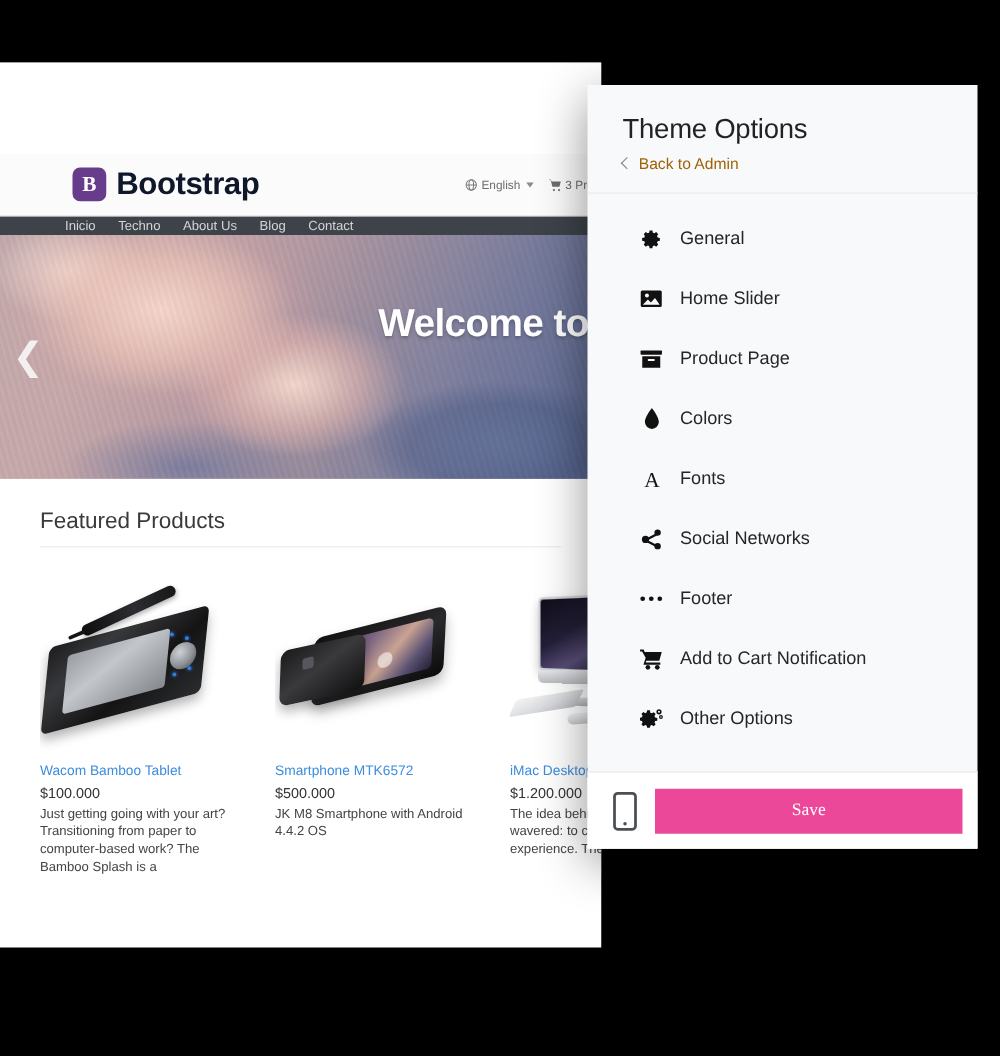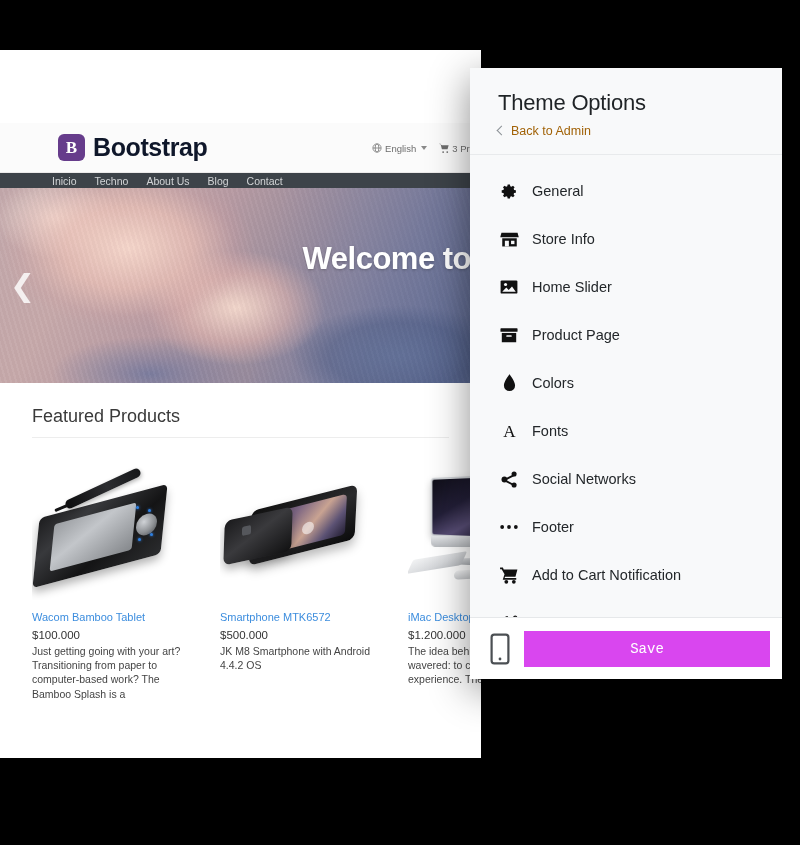--- a/index.html
+++ b/index.html
@@ -225,41 +225,41 @@
   }
   .panel-back {
     display: flex; align-items: center; gap: 6px; margin-top: 8px;
     color: #a16207; font-size: 12.5px; cursor: pointer;
   }
   .chev-left {
     display: inline-block; width: 7px; height: 7px;
     border-left: 1.6px solid #8b9095; border-bottom: 1.6px solid #8b9095;
     transform: rotate(45deg); margin-bottom: 1px;
   }
-  .panel-list { flex: 1; padding: 12px 0 0 0; overflow: hidden; }
+  .panel-list { flex: 1; padding: 12px 0 0 12px; overflow: hidden; }
   .opt {
     display: flex; align-items: center; height: 48px; padding-left: 28px;
     cursor: pointer;
   }
   .opt-ic {
     width: 22px; display: flex; align-items: center; justify-content: center;
     color: #111; flex: none;
   }
   .opt-lb { margin-left: 12px; font-size: 14.5px; color: #23272a; }
 
   .panel-foot {
     height: 62px; background: #ffffff; border-top: 1px solid #e6e8ea;
     display: flex; align-items: center; padding: 0 12px 0 20px; gap: 14px;
   }
   .device-ic { flex: none; color: #4b4f53; display: flex; align-items: center; }
   .save-btn {
-    flex: 1; height: 36px; background: #d946ef; color: #fff;
+    flex: 1; height: 36px; background: #ec4899; color: #fff;
     display: flex; align-items: center; justify-content: center;
     font-size: 14px; cursor: pointer; border: none;
-    font-family: Liberation Mono, monospace;
+    font-family: Liberation Serif, serif;
   }
 </style>
 </head>
 <body>
 
 <div id="stage">
 
   <div id="site-window">
     <div id="site-window-inner">
 
@@ -386,31 +386,20 @@
       <div class="opt">
         <span class="opt-ic">
           <svg width="17" height="17" viewBox="0 0 24 24" fill="#111">
             <path d="M12 8.2a3.8 3.8 0 100 7.6 3.8 3.8 0 000-7.6zm0 5.9a2.1 2.1 0 110-4.2 2.1 2.1 0 010 4.2z"></path>
             <path d="M21 13.6v-3.2l-2.5-.5a7 7 0 00-.7-1.7l1.4-2.1-2.3-2.3-2.1 1.4a7 7 0 00-1.7-.7L12.6 2h-3.2l-.5 2.5a7 7 0 00-1.7.7L5.1 3.8 2.8 6.1l1.4 2.1a7 7 0 00-.7 1.7L1 10.4v3.2l2.5.5c.17.6.4 1.17.7 1.7l-1.4 2.1 2.3 2.3 2.1-1.4c.53.3 1.1.53 1.7.7l.5 2.5h3.2l.5-2.5c.6-.17 1.17-.4 1.7-.7l2.1 1.4 2.3-2.3-1.4-2.1c.3-.53.53-1.1.7-1.7l2.5-.5z"></path>
           </svg>
         </span>
         <span class="opt-lb">General</span>
       </div>
 
-      <div class="opt">
-        <span class="opt-ic">
-          <svg width="19" height="17" viewBox="0 0 24 22" fill="#111">
-            <path d="M1.6 2.4h20.8L24 8H0z"></path>
-            <path d="M2.6 9.4h18.8V20H2.6z"></path>
-            <path d="M6 12.6h5.2V20H6z" fill="#f8f9fa"></path>
-            <path d="M14 12.6h4.4v4.4H14z" fill="#f8f9fa"></path>
-          </svg>
-        </span>
-        <span class="opt-lb">Store Info</span>
-      </div>
 
       <div class="opt">
         <span class="opt-ic">
           <svg width="18" height="16" viewBox="0 0 24 20" fill="#111">
             <rect x="0.8" y="1.2" width="22.4" height="17.6" rx="1.6"></rect>
             <circle cx="7.4" cy="6.6" r="2.1" fill="#f8f9fa"></circle>
             <path d="M3 16.4l5.4-5.6 3.2 3.2 4.4-4.8 5 7.2z" fill="#f8f9fa"></path>
           </svg>
         </span>
         <span class="opt-lb">Home Slider</span>

